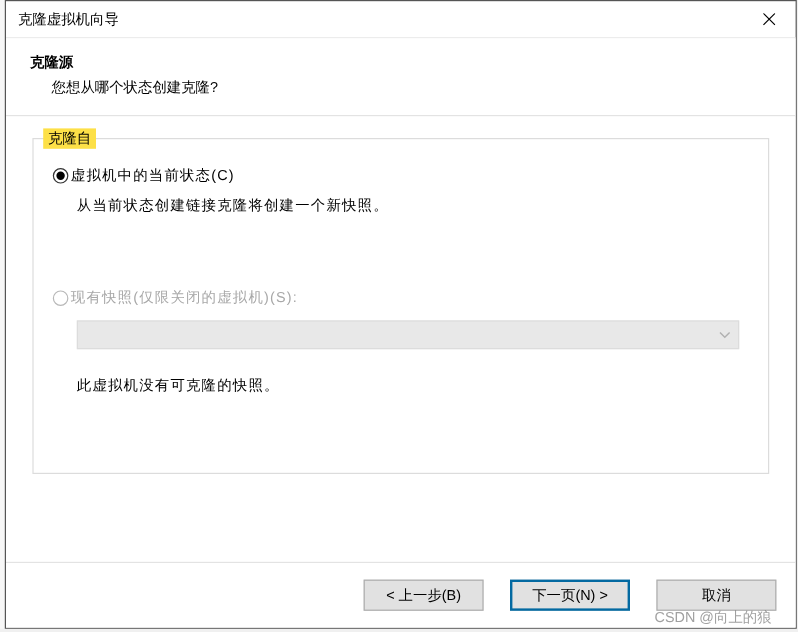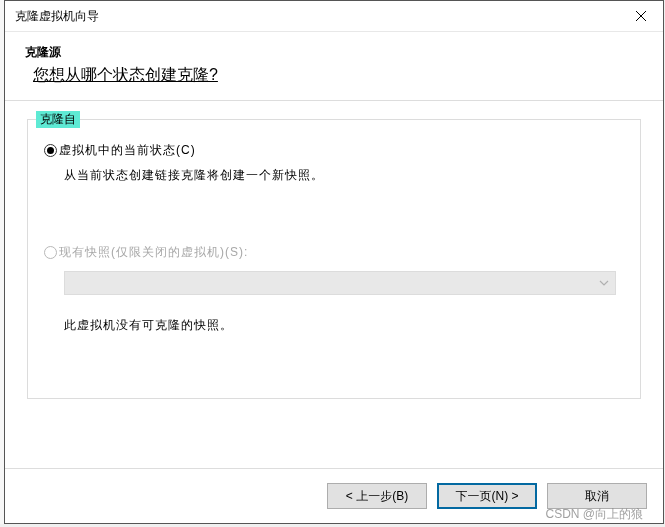--- a/index.html
+++ b/index.html
@@ -47,43 +47,42 @@
     padding: 12px 20px 14px 20px;
     border-bottom: 1px solid #ddd;
     background: #ffffff;
   }
   .header-title {
     font-weight: bold;
     font-size: 12px;
   }
   .header-sub {
     margin-top: 4px;
-    margin-left: 8px;
-    font-size: 16px;
-    text-decoration: underline;
+    margin-left: 18px;
+    font-size: 12px;
   }
   .content {
     flex: 1;
     padding: 18px 22px 0 22px;
     background: #ffffff;
     position: relative;
   }
   .groupbox {
     position: relative;
     border: 1px solid #dcdcdc;
     border-radius: 0;
     padding: 22px 16px 10px 16px;
     height: 280px;
     box-sizing: border-box;
   }
   .groupbox-legend {
     position: absolute;
     top: -9px;
     left: 8px;
-    background: #5eead4;
+    background: #fde047;
     padding: 0 4px;
     font-size: 12px;
   }
   .radio-row {
     display: flex;
     align-items: center;
     gap: 2px;
     margin-bottom: 8px;
   }
   .radio {
@@ -135,21 +134,21 @@
     height: 10px;
     color: #b0b0b0;
   }
   .footer {
     height: 54px;
     border-top: 1px solid #ddd;
     display: flex;
     align-items: center;
     justify-content: flex-end;
     padding-right: 16px;
-    gap: 10px;
+    gap: 22px;
     background: #fff;
   }
   .btn {
     min-width: 100px;
     height: 26px;
     background: #e1e1e1;
     border: 1px solid #adadad;
     display: inline-flex;
     align-items: center;
     justify-content: center;

